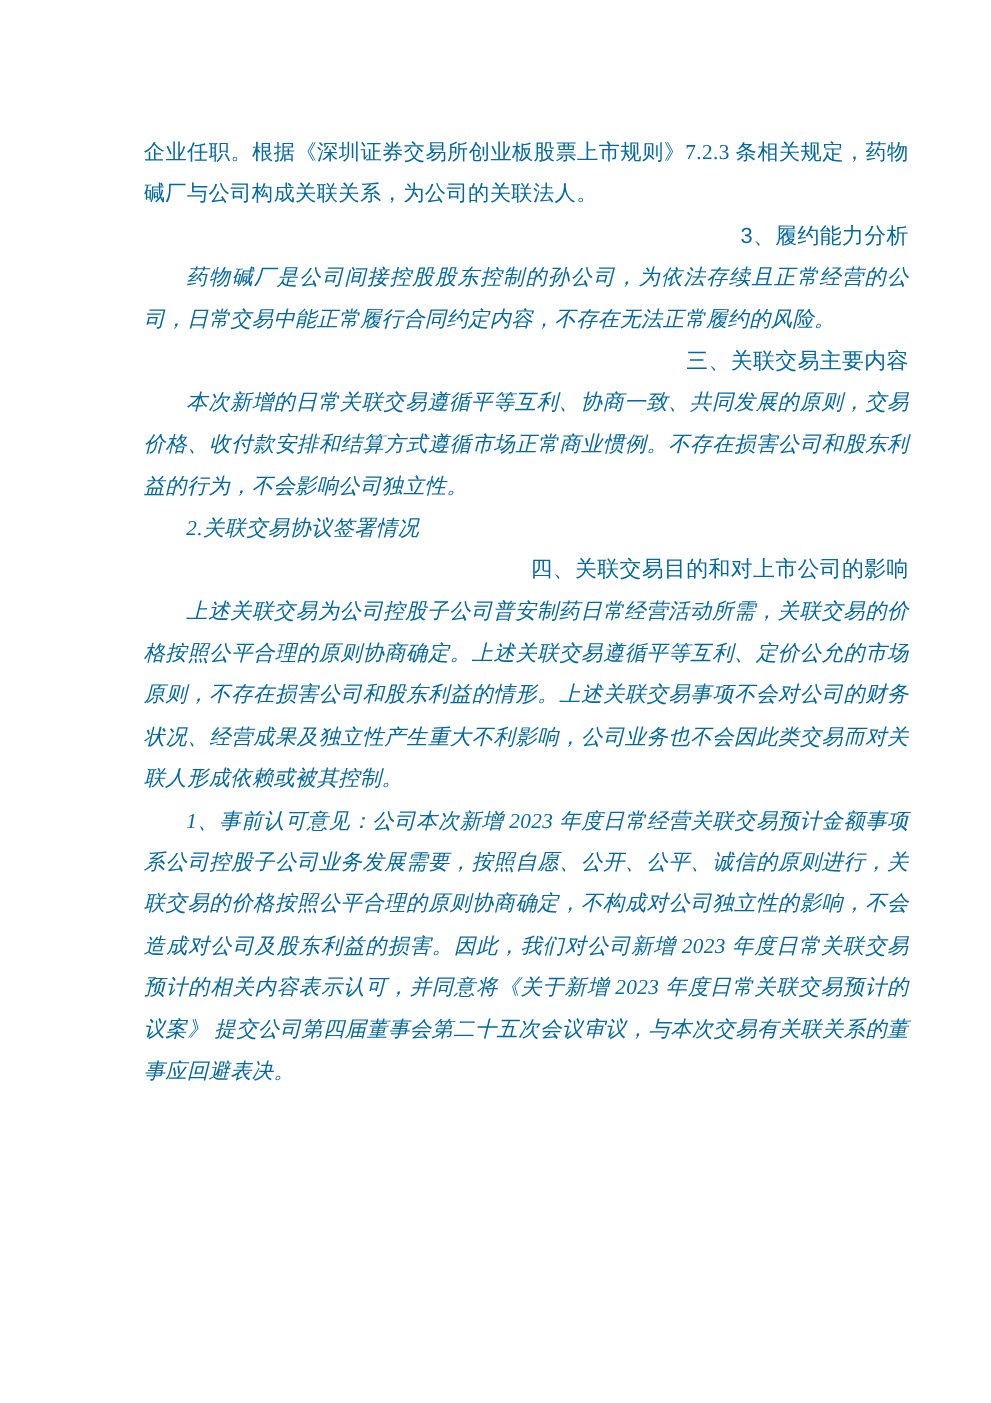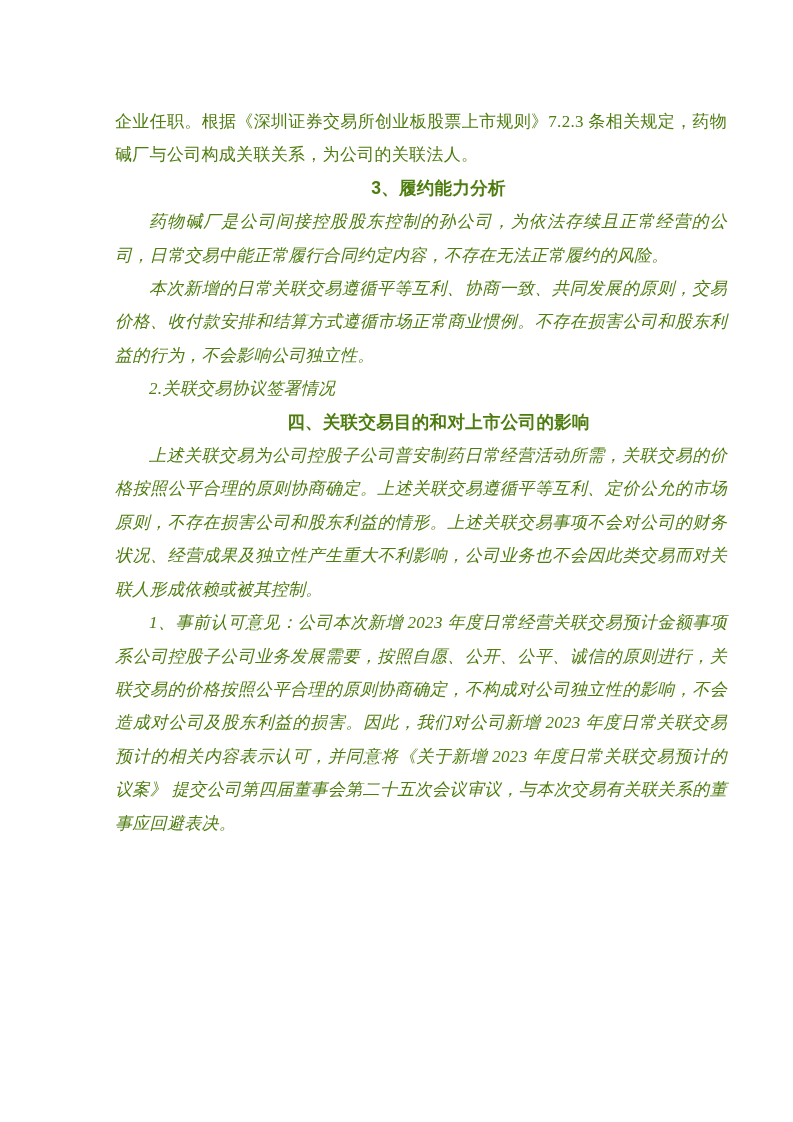--- a/index.html
+++ b/index.html
@@ -12,21 +12,21 @@
     width: 793px;
     height: 1122px;
     background: #ffffff;
     overflow: hidden;
   }
   .doc-content {
     position: absolute;
     left: 115px;
     top: 105px;
     width: 612px;
-    color: #4d7c0f;
+    color: #0369a1;
     font-family: "Liberation Serif", "DejaVu Serif", serif;
   }
   .doc-content p,
   .doc-content h3 {
     margin: 0;
     padding: 0;
     font-size: 17px;
     line-height: 33.4px;
     letter-spacing: 0.3px;
     text-align: justify;
@@ -35,38 +35,39 @@
   }
   .doc-content p.indent {
     text-indent: 2em;
     font-style: italic;
   }
   .doc-content p.noindent {
     text-indent: 0;
   }
   .doc-content h3.heading {
     font-family: "Liberation Sans", "DejaVu Sans", sans-serif;
-    font-weight: 700;
+    font-weight: 400;
     text-indent: 2em;
-    text-align: center;
+    text-align: right;
     font-size: 17.5px;
   }
 </style>
 </head>
 <body>
 
 <div class="page">
   <div class="doc-content">
 
     <p class="noindent">企业任职。根据《深圳证券交易所创业板股票上市规则》7.2.3 条相关规定，药物碱厂与公司构成关联关系，为公司的关联法人。</p>
 
     <h3 class="heading">3、履约能力分析</h3>
 
     <p class="indent">药物碱厂是公司间接控股股东控制的孙公司，为依法存续且正常经营的公司，日常交易中能正常履行合同约定内容，不存在无法正常履约的风险。</p>
 
+    <h3 class="heading">三、关联交易主要内容</h3>
 
 
     <p class="indent">本次新增的日常关联交易遵循平等互利、协商一致、共同发展的原则，交易价格、收付款安排和结算方式遵循市场正常商业惯例。不存在损害公司和股东利益的行为，不会影响公司独立性。</p>
 
     <p class="indent">2.关联交易协议签署情况</p>
 
 
     <h3 class="heading">四、关联交易目的和对上市公司的影响</h3>
 
     <p class="indent">上述关联交易为公司控股子公司普安制药日常经营活动所需，关联交易的价格按照公平合理的原则协商确定。上述关联交易遵循平等互利、定价公允的市场原则，不存在损害公司和股东利益的情形。上述关联交易事项不会对公司的财务状况、经营成果及独立性产生重大不利影响，公司业务也不会因此类交易而对关联人形成依赖或被其控制。</p>

